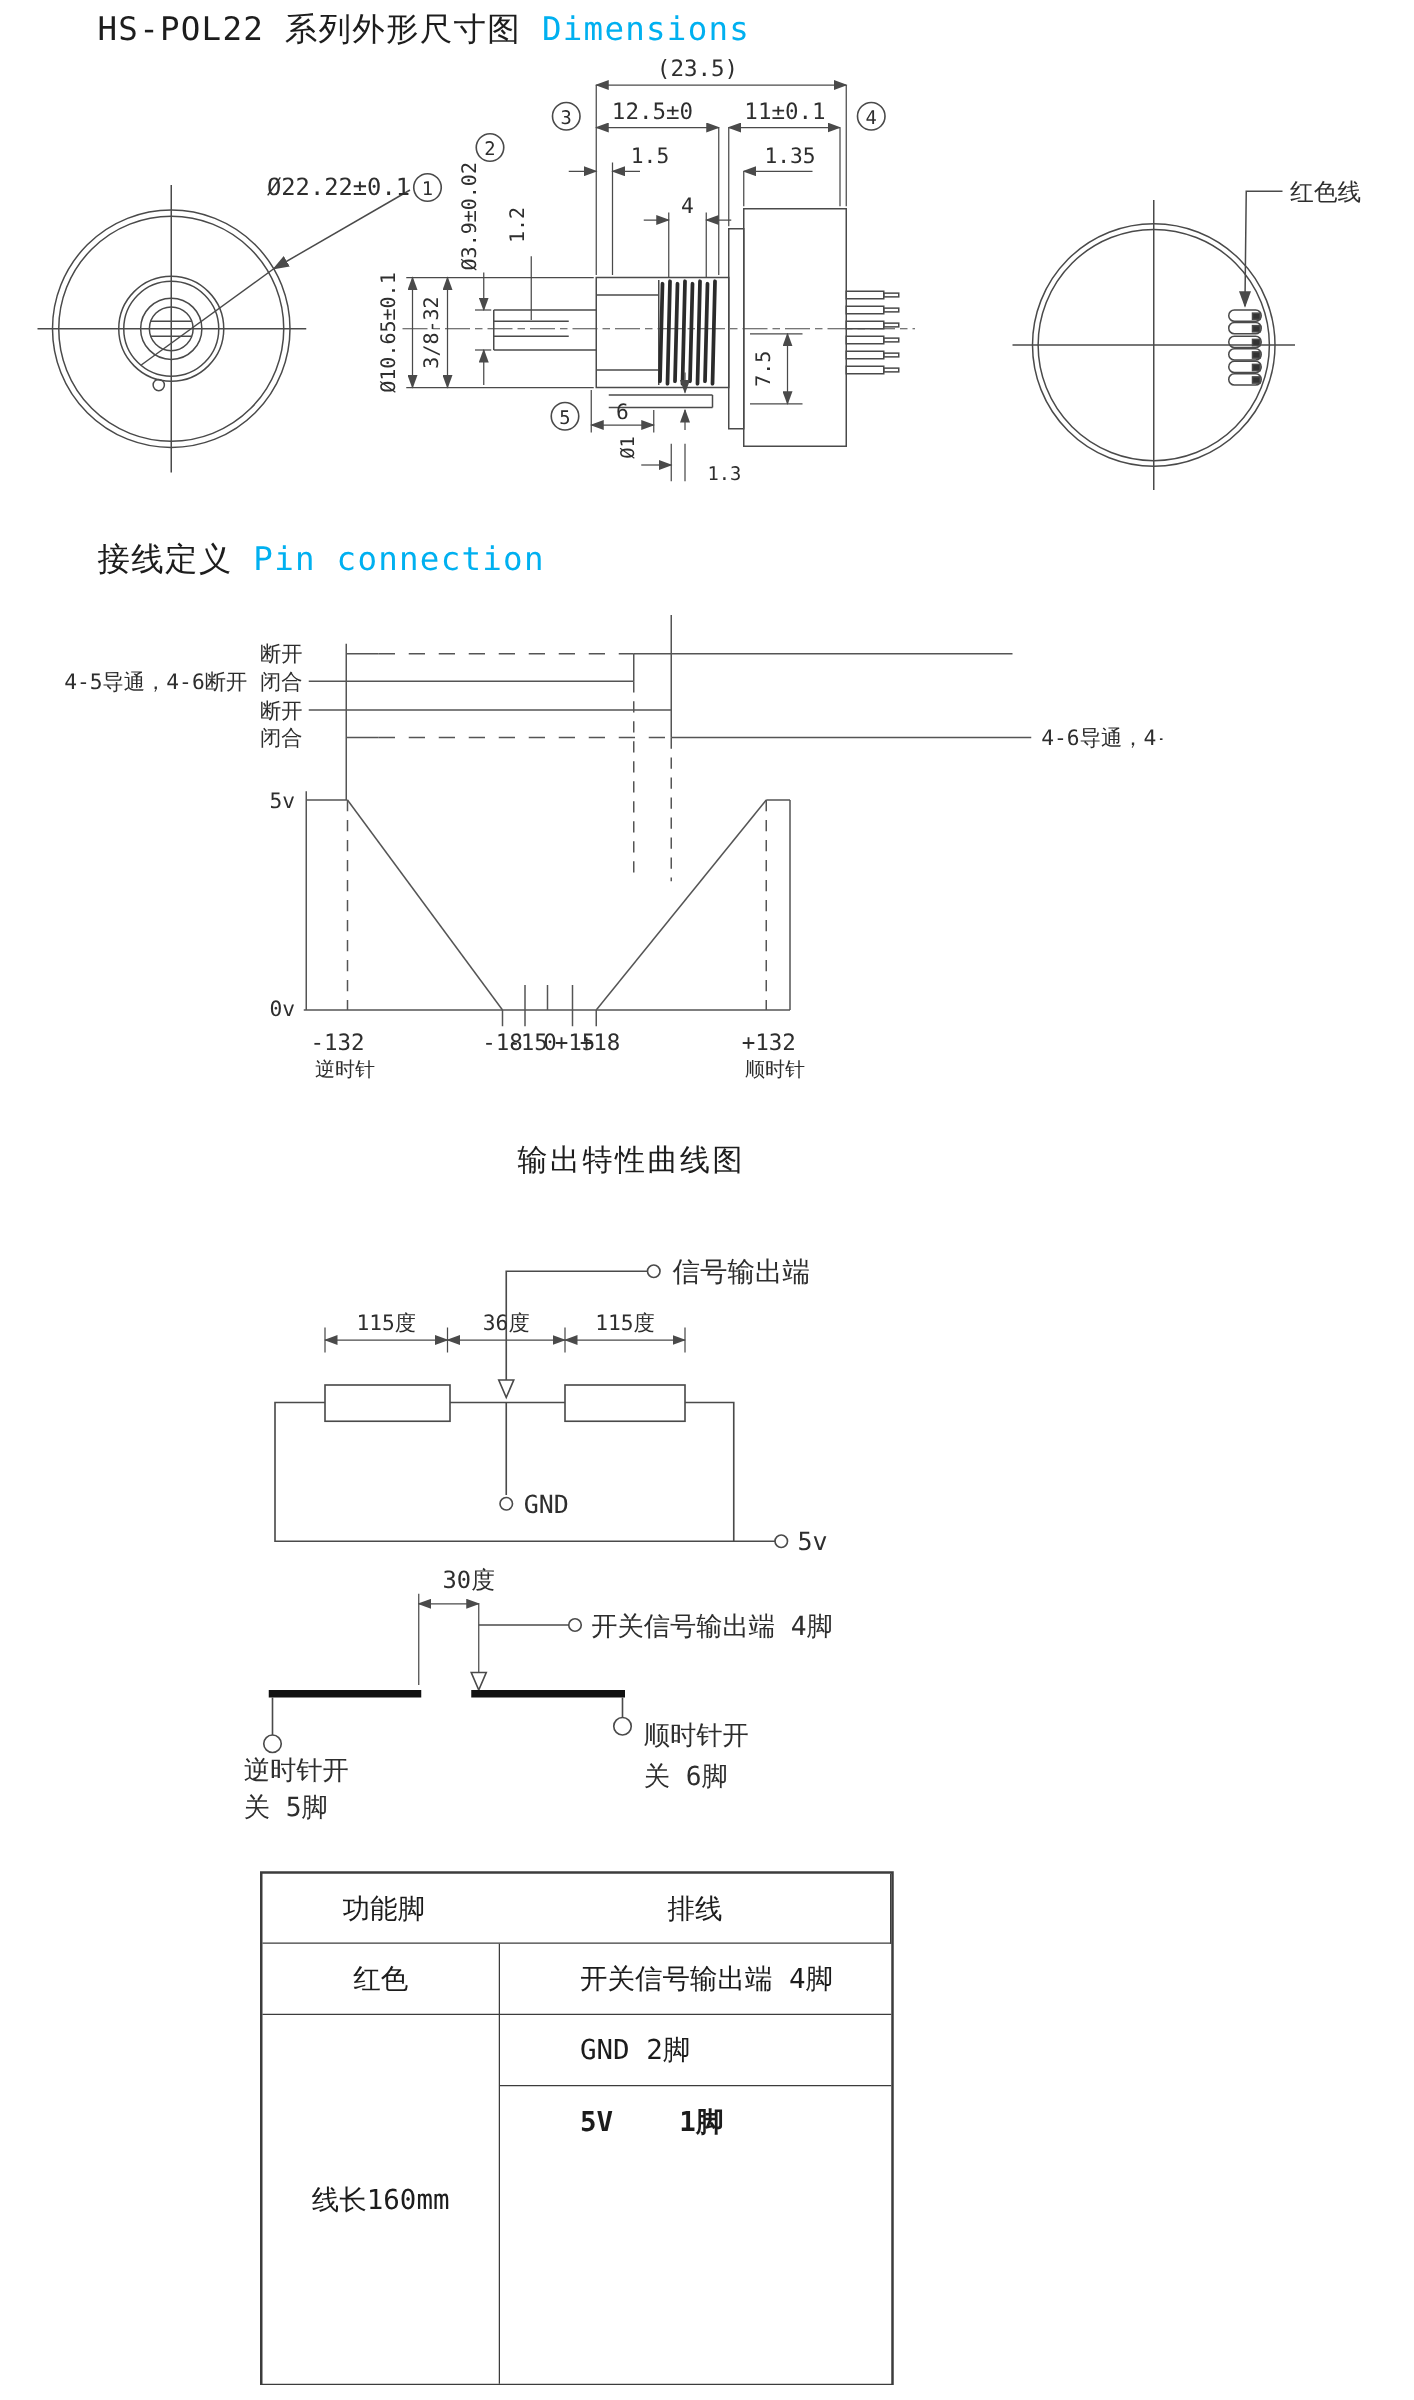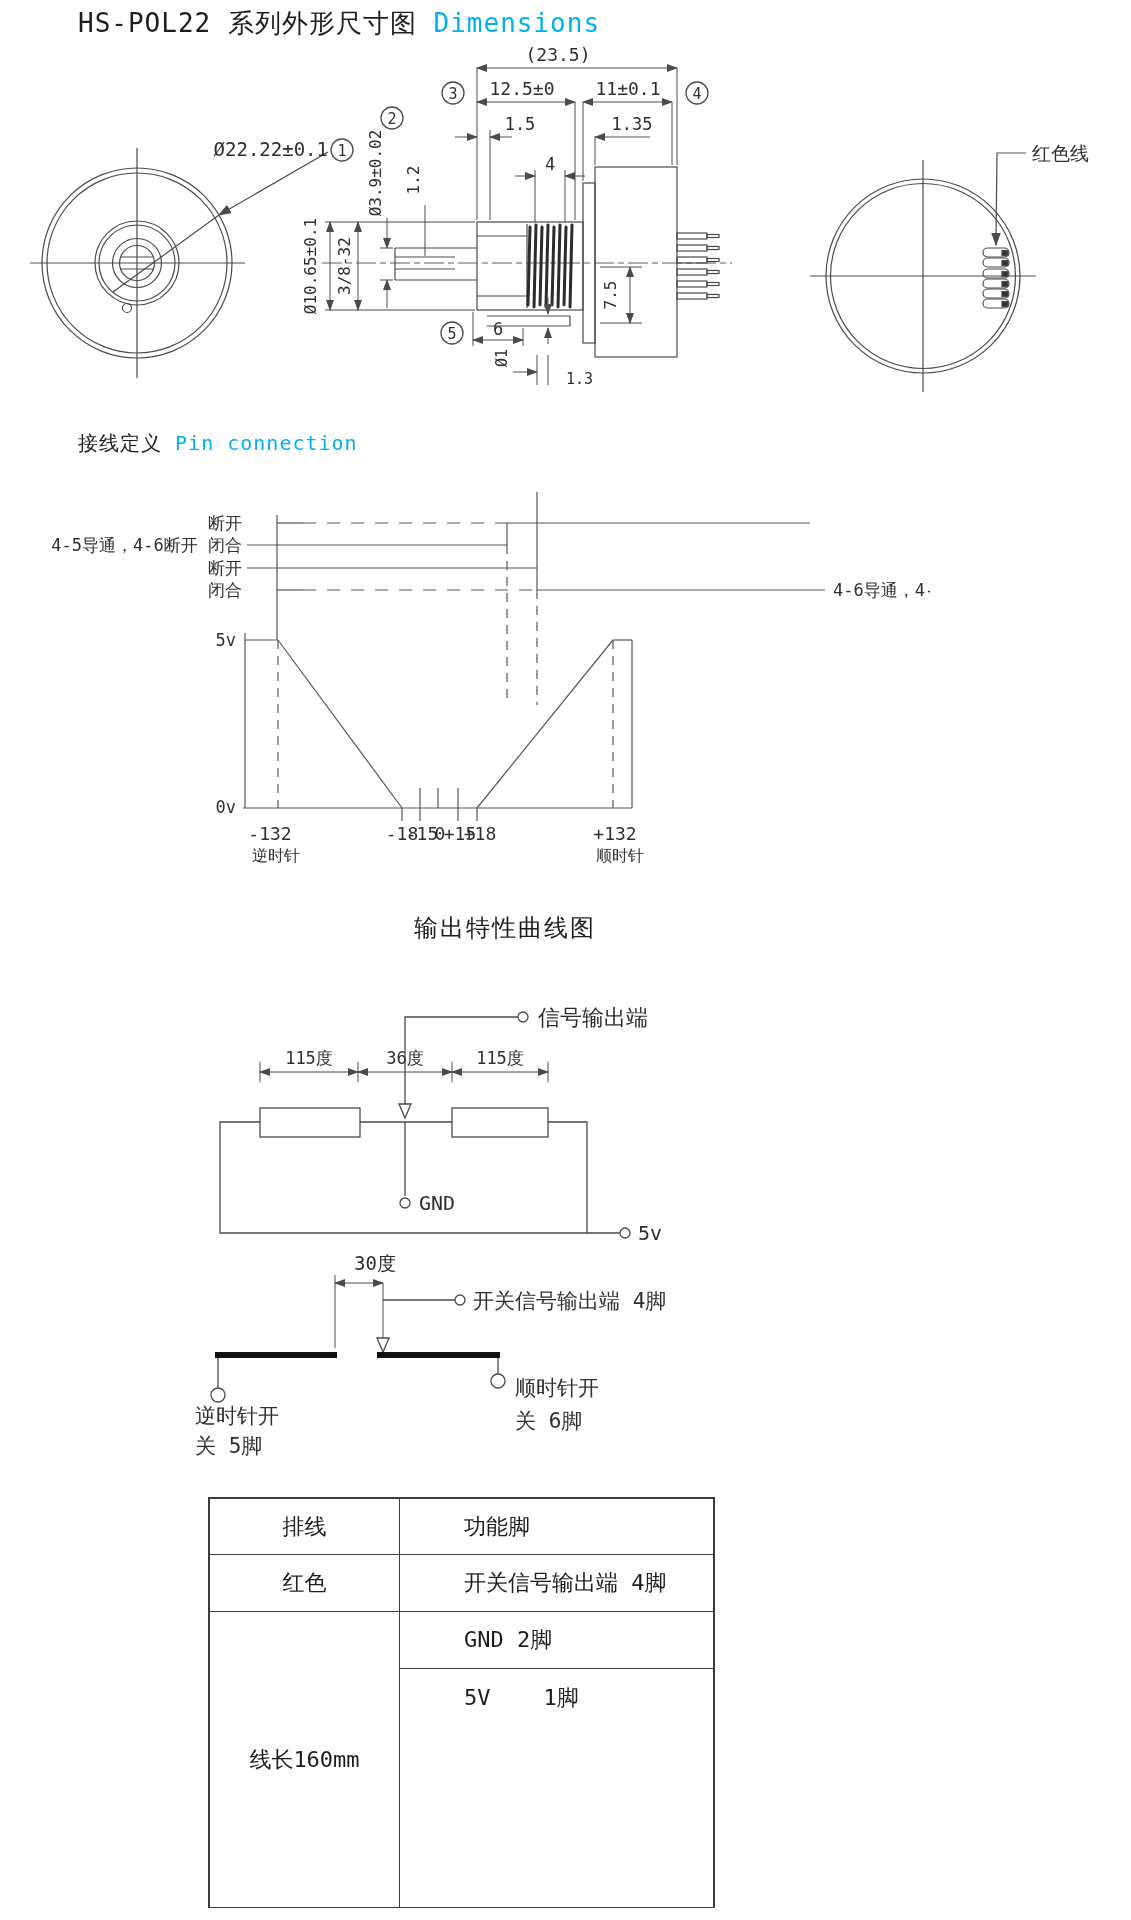--- a/index.html
+++ b/index.html
@@ -1,32 +1,32 @@
 <!DOCTYPE html>
 <html><head>
 <meta charset="utf-8">
 <style>
   html,body{margin:0;padding:0;background:#fff;}
   #page{position:relative;width:1131px;height:1908px;background:#ffffff;overflow:hidden;
         font-family:"DejaVu Sans Mono","DejaVu Sans",sans-serif;color:#222;}
   .h1{position:absolute;left:78px;top:6px;font-size:26px;letter-spacing:1px;color:#1d1d1d;}
-  .h2{position:absolute;left:78px;top:430px;font-size:20px;letter-spacing:1px;color:#1d1d1d;}
+  .h2{position:absolute;left:78px;top:430px;font-size:26px;letter-spacing:1px;color:#1d1d1d;}
   .h3{position:absolute;left:414px;top:912px;font-size:24px;letter-spacing:2px;color:#1d1d1d;}
   .accent{color:#00b0f0;}
   svg{position:absolute;}
   svg text{font-family:"DejaVu Sans Mono","DejaVu Sans",sans-serif;fill:#2e2e2e;}
   .spec-table{position:absolute;left:208px;top:1497px;width:503px;height:408px;
       border:2px solid #3c3c3c;display:grid;grid-template-columns:190px 1fr;
       grid-template-rows:56px 57px 57px 58px 57px 57px 1fr;}
   .tcell{display:flex;align-items:center;font-size:22px;color:#1c1c1c;white-space:pre;
       border-bottom:1.6px solid #3c3c3c;}
   .tc-center{justify-content:center;}
   .tc-left{padding-left:64px;}
   .tc-colline{border-right:1.6px solid #3c3c3c;}
-  .tc-last{border-bottom:none;}
+  .tc-last{border-bottom:none;font-weight:bold;}
   .tc-merged{grid-column:1;grid-row:3/8;border-bottom:none;}
 </style>
 </head>
 <body>
 
 <div id="page">
 
   <div class="h1">
     <span>HS-POL22 系列外形尺寸图</span>
     <span class="accent">Dimensions</span>
@@ -328,22 +328,22 @@
     <text x="478" y="260" font-size="20">5v</text>
     <text x="215" y="290" text-anchor="middle" font-size="19">30度</text>
     <text x="313" y="328" font-size="21">开关信号输出端 4脚</text>
     <text x="35" y="443" font-size="21">逆时针开</text>
     <text x="35" y="473" font-size="21">关 5脚</text>
     <text x="355" y="415" font-size="21">顺时针开</text>
     <text x="355" y="448" font-size="21">关 6脚</text>
   </svg>
 
   <div class="spec-table">
+    <div class="tcell tc-left">功能脚</div>
     <div class="tcell tc-center tc-colline">排线</div>
-    <div class="tcell tc-left">功能脚</div>
     <div class="tcell tc-center tc-colline">红色</div>
     <div class="tcell tc-center tc-colline tc-merged">线长160mm</div>
     <div class="tcell tc-left">开关信号输出端 4脚</div>
     <div class="tcell tc-left">GND 2脚</div>
     <div class="tcell tc-left tc-last">5V    1脚</div>
   </div>
 
 </div>
 
 </body></html>

